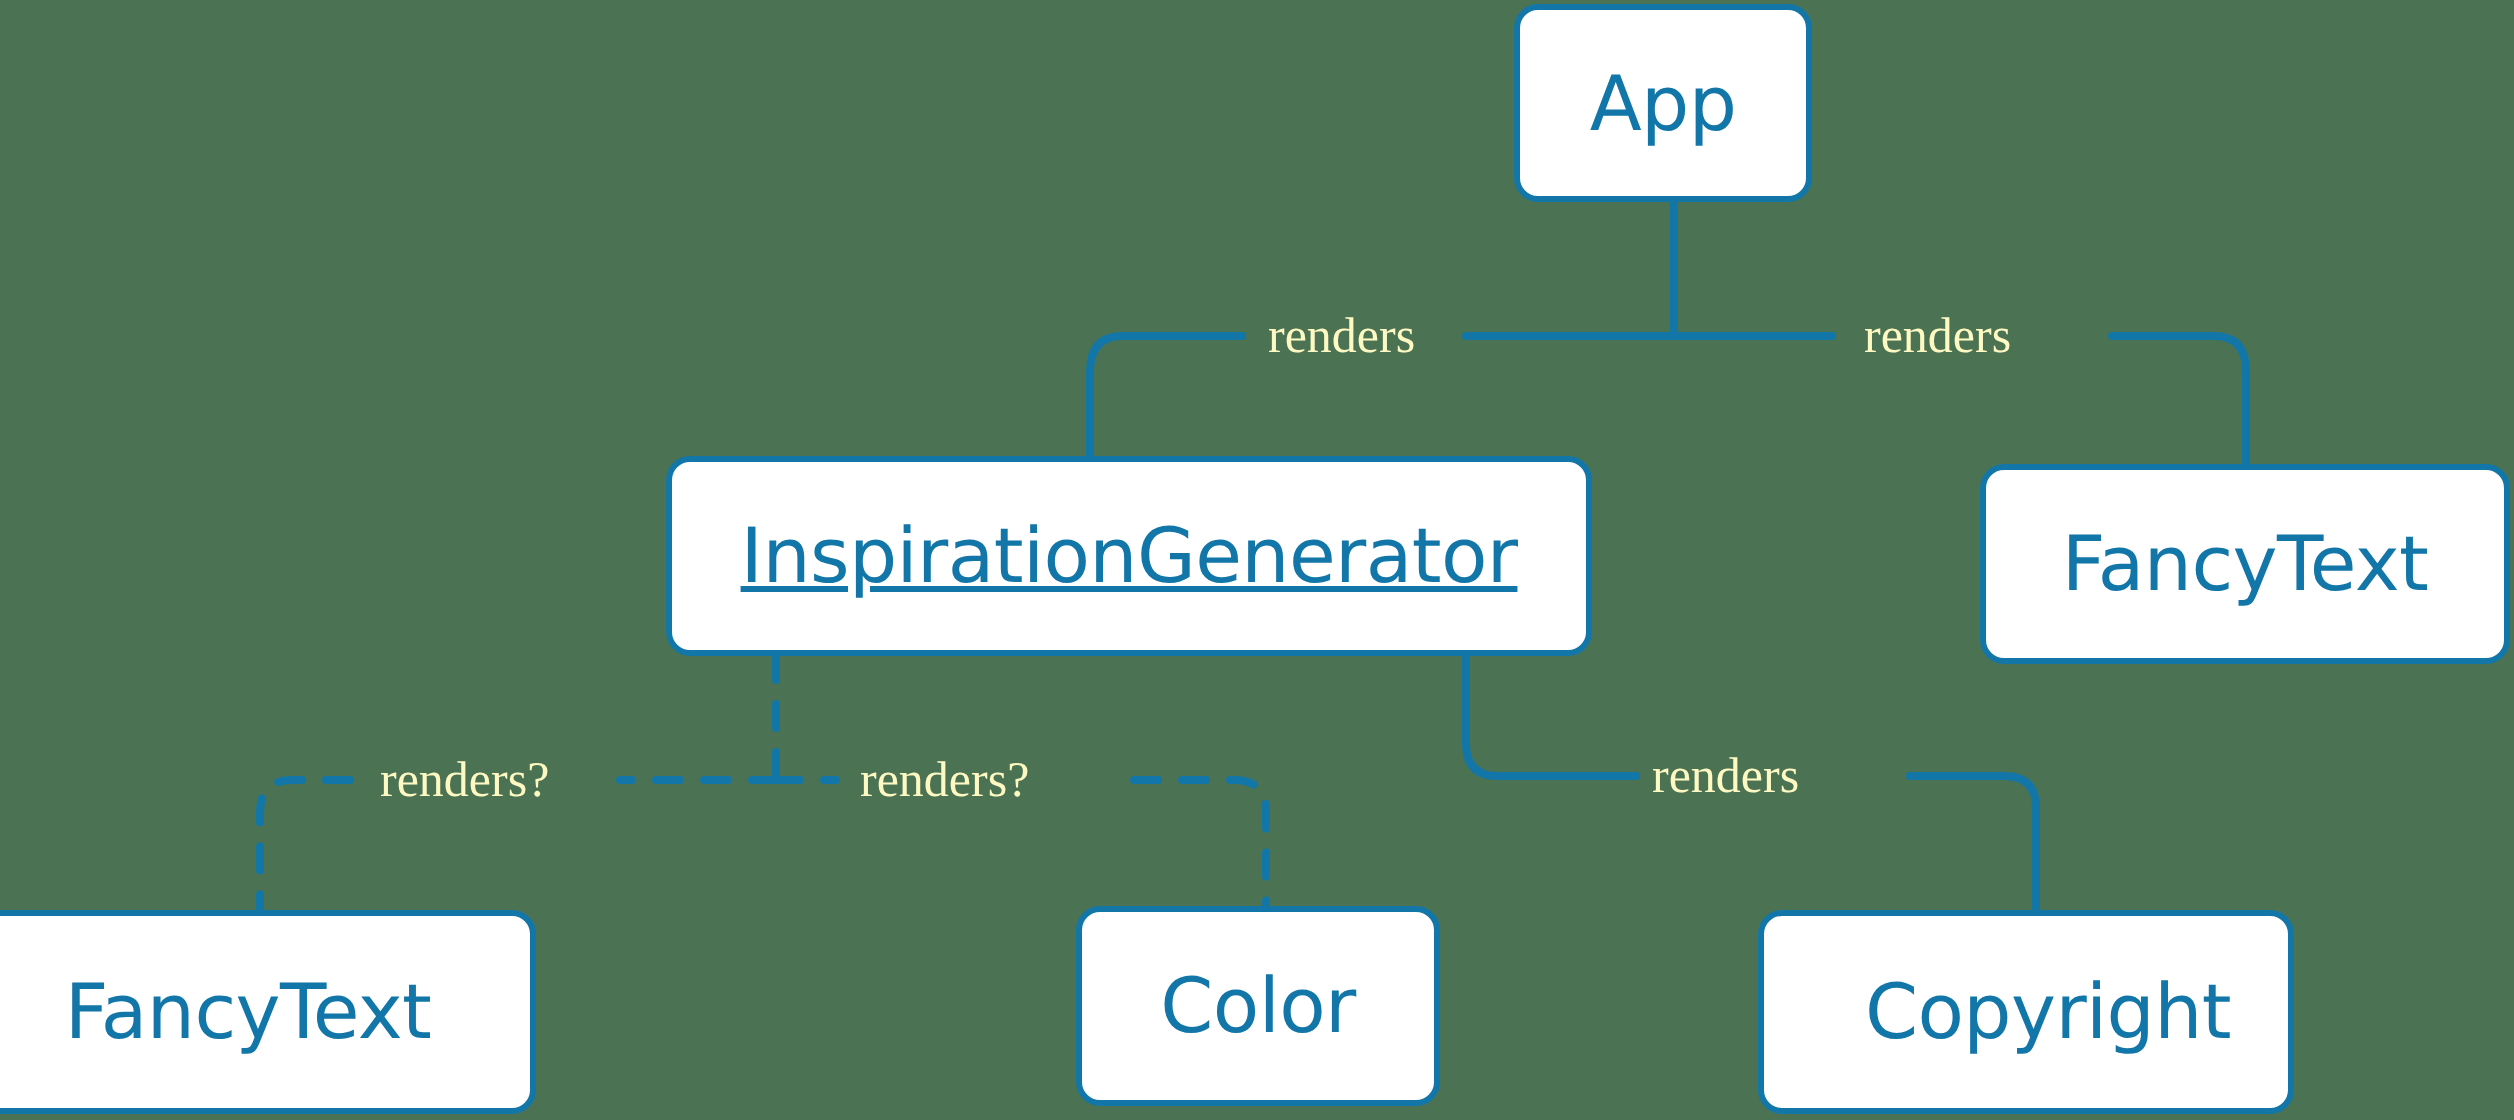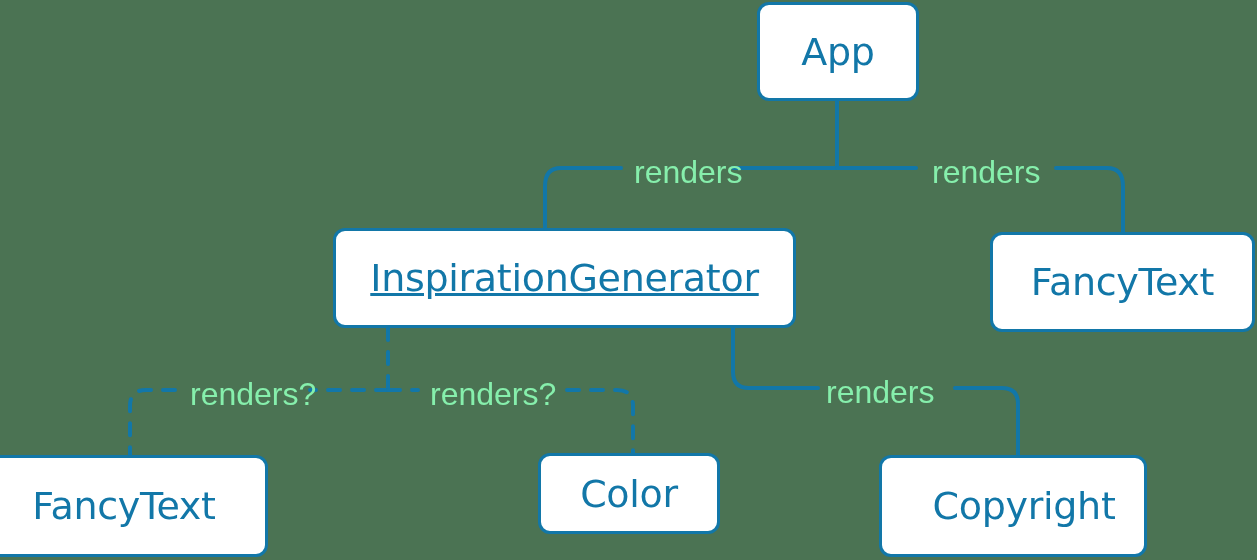--- a/index.html
+++ b/index.html
@@ -42,35 +42,35 @@
     letter-spacing: -0.3px;
     white-space: nowrap;
     z-index: 2;
   }
   .node-label {
     display: block;
     line-height: 1;
   }
   .edge-label {
     position: absolute;
-    color: #86efac;
-    font-family: Liberation Sans, sans-serif;
-    font-size: 32px;
+    color: #fef9c3;
+    font-family: Liberation Serif, serif;
+    font-size: 25px;
     font-weight: 400;
     white-space: nowrap;
     z-index: 3;
     line-height: 1;
   }
 
   
-  #node-app            { left: 757px;  top: 2px;   width: 162px; height: 99px; }
+  #node-app            { left: 757px;  top: 2px;   width: 149px; height: 99px; }
   #node-inspiration    { left: 333px;  top: 228px; width: 463px; height: 100px; text-decoration: underline; }
   #node-fancytext-top  { left: 990px;  top: 232px; width: 265px; height: 100px; }
   #node-fancytext-bot  { left: -20px;  top: 455px; width: 288px; height: 102px; }
-  #node-color          { left: 538px;  top: 453px; width: 182px; height: 81px; }
+  #node-color          { left: 538px;  top: 453px; width: 182px; height: 100px; }
   #node-copyright      { left: 879px;  top: 455px; width: 268px; height: 102px; padding-left: 22px; }
 
   
   #label-app-inspiration  { left: 634px; top: 156px; }
   #label-app-fancytext    { left: 932px; top: 156px; }
   #label-ig-fancytext     { left: 190px; top: 378px; }
   #label-ig-color         { left: 430px; top: 378px; }
   #label-ig-copyright     { left: 826px; top: 376px; }
 </style>
 </head>

